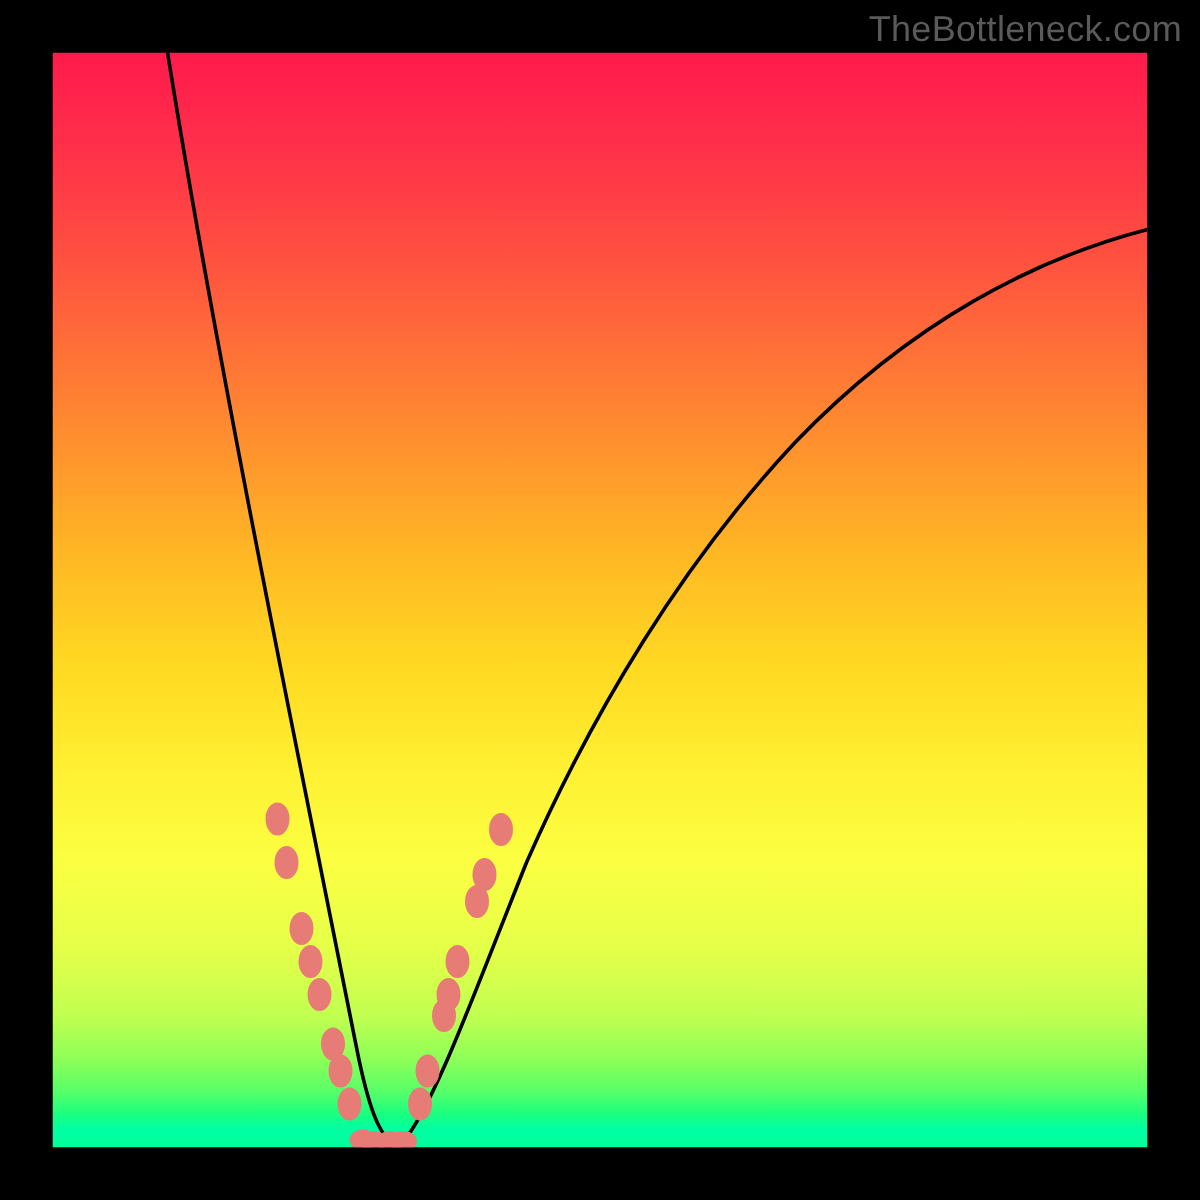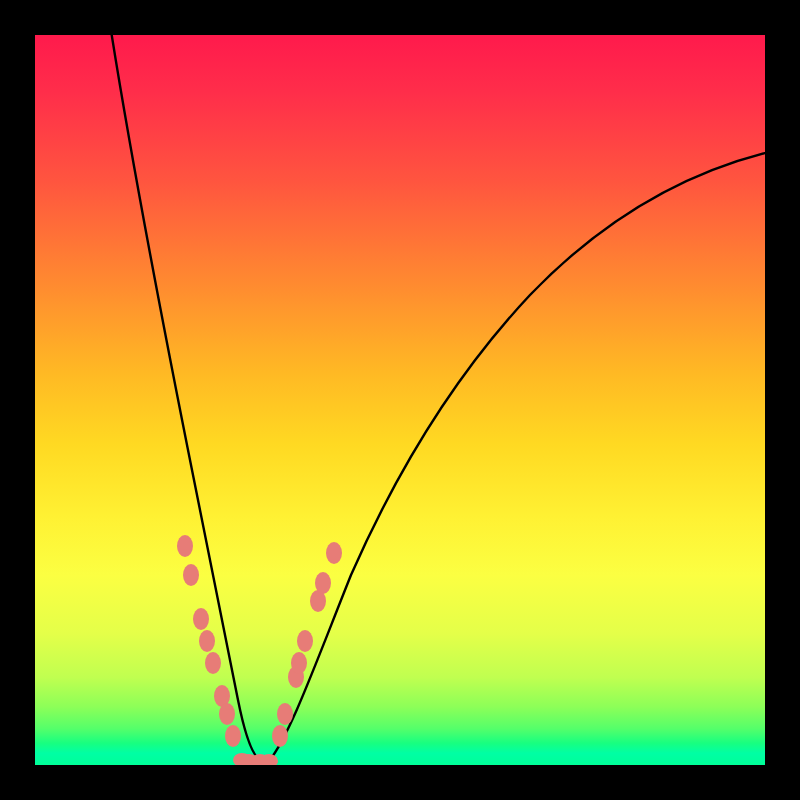--- a/index.html
+++ b/index.html
@@ -69,20 +69,21 @@
     height: 100%;
   }
   .pt {
     fill: #e77c77;
   }
 </style>
 </head>
 <body>
 
 <div class="frame">
+  <div class="attribution">TheBottleneck.com</div>
 
   <div class="plot-area">
     <div class="gradient"></div>
 
     <svg class="curves" viewBox="0 0 730 730" preserveAspectRatio="none">
       <path d="M 72,-30
                C 95,120 130,300 158,440
                C 178,540 192,610 203,665
                C 210,700 218,725 228,726
                " fill="none" stroke="#000" stroke-width="2.4"></path>

